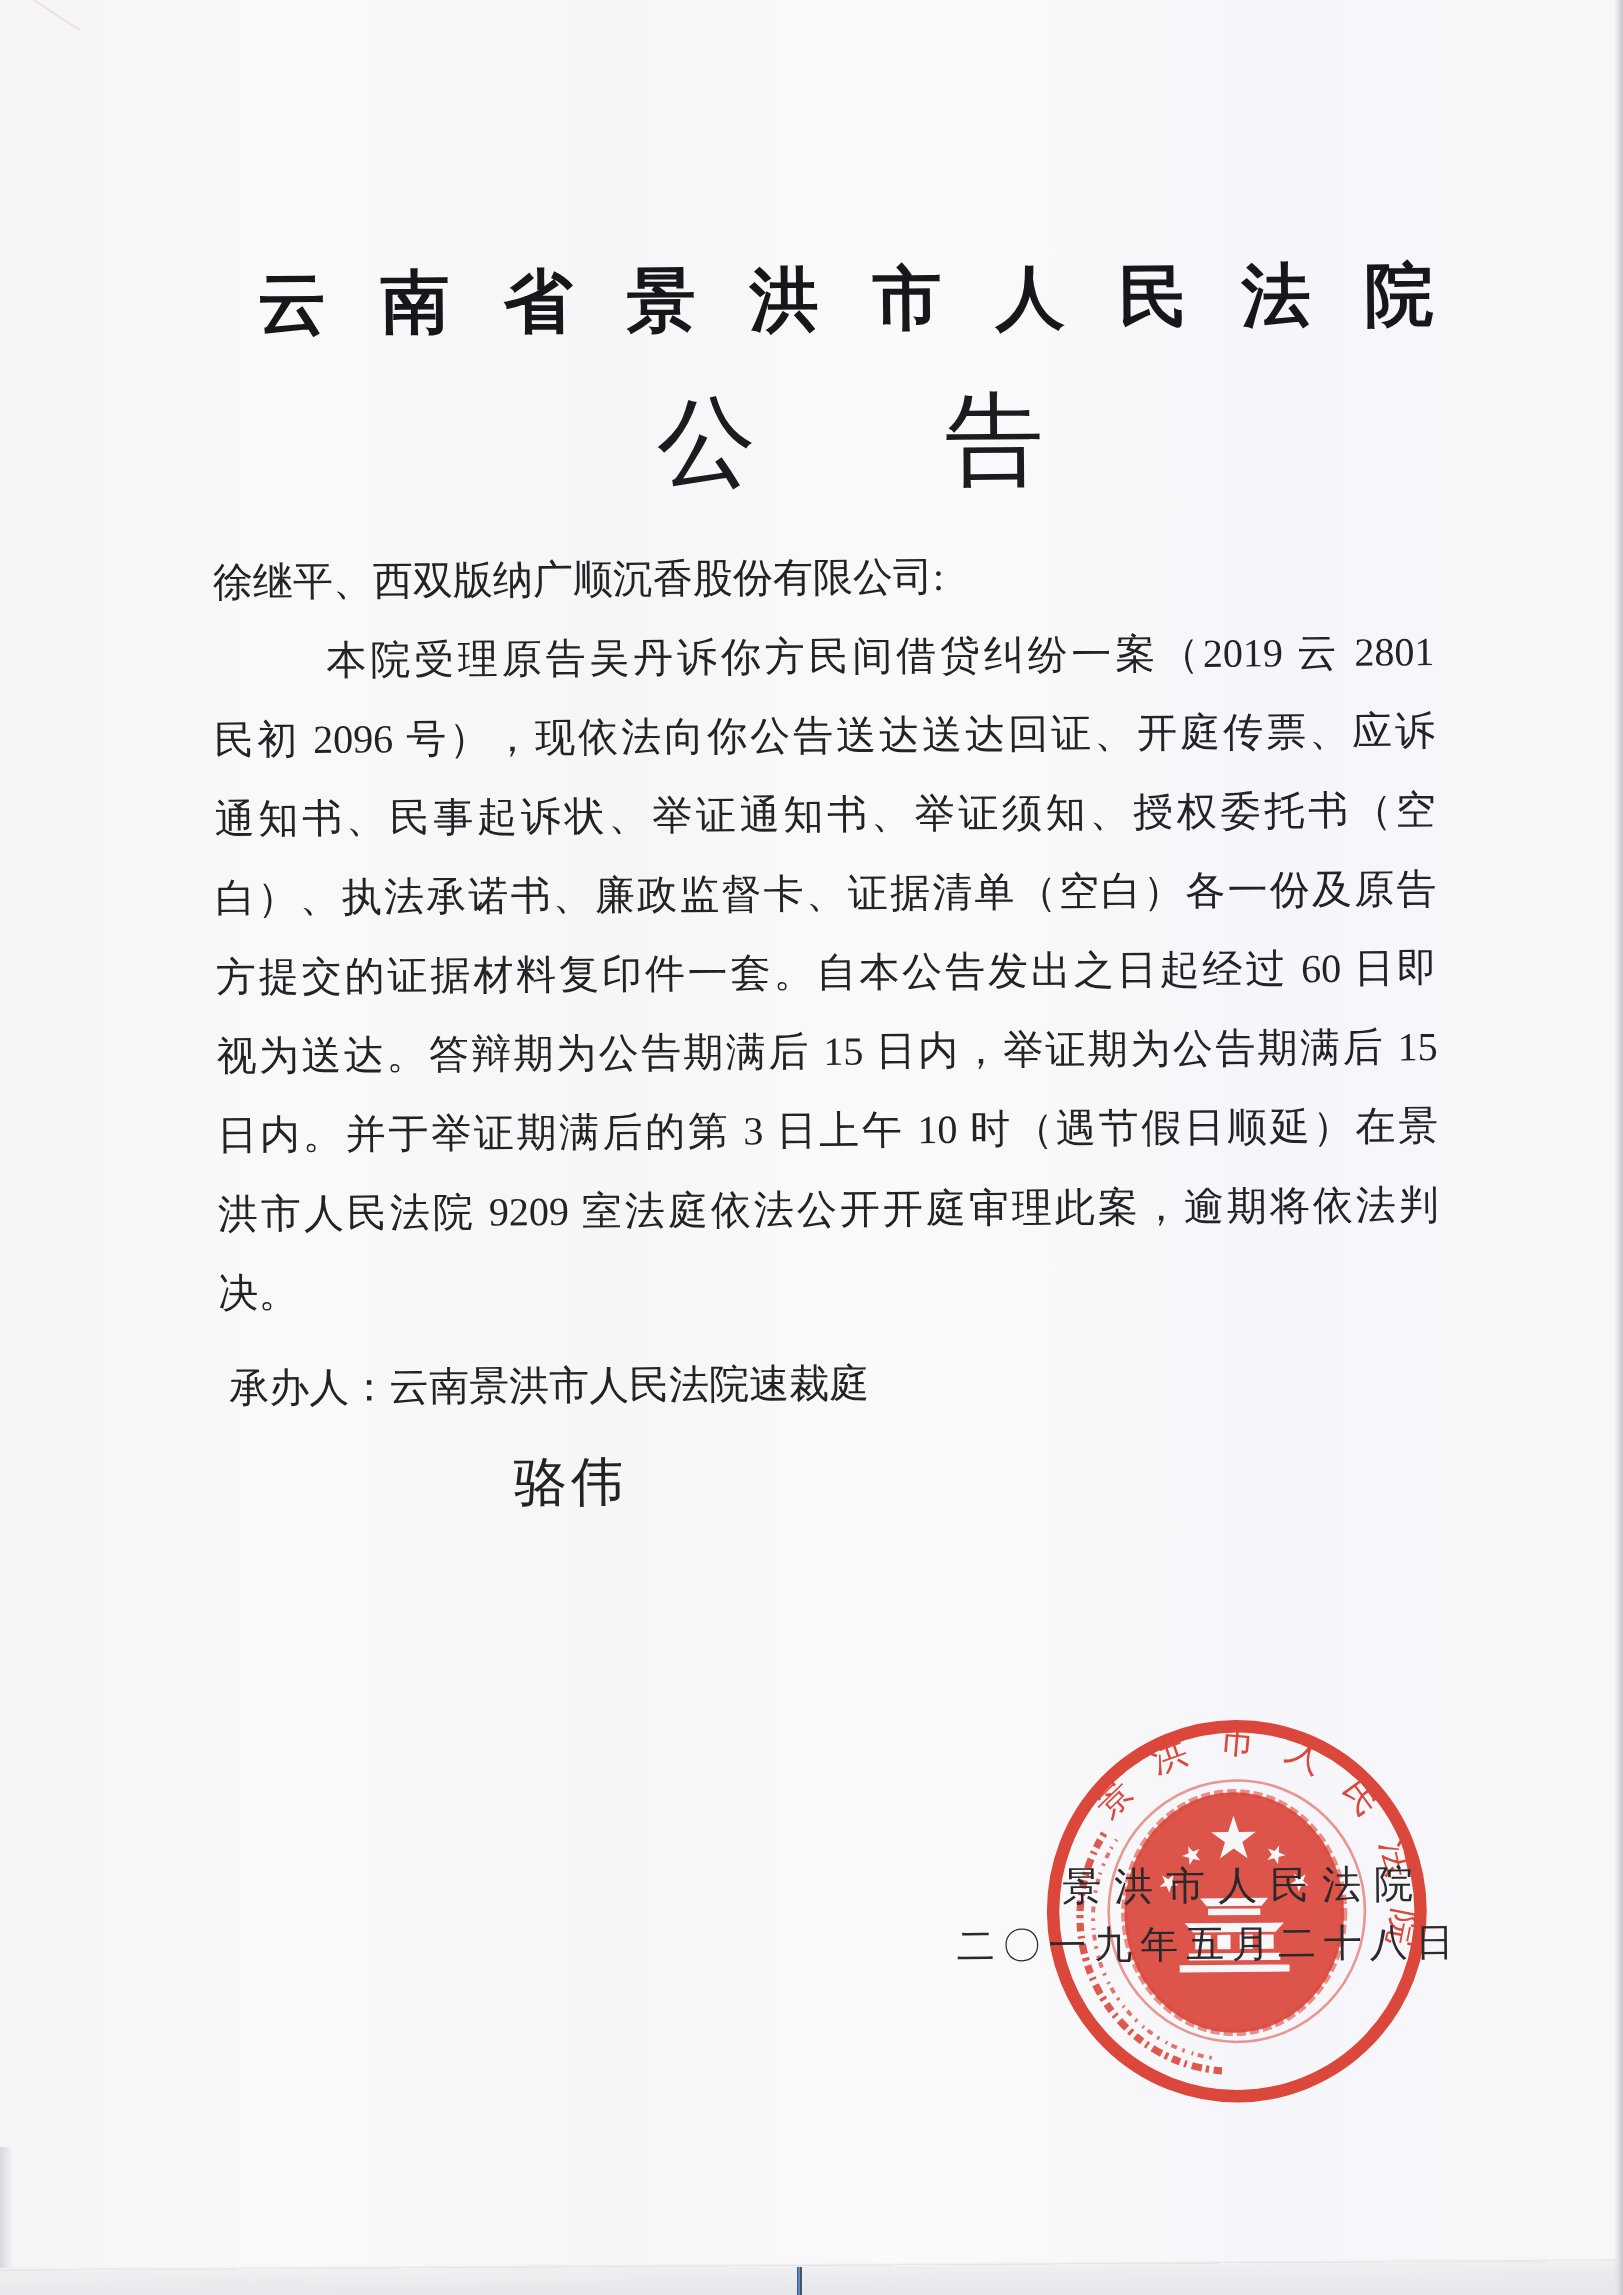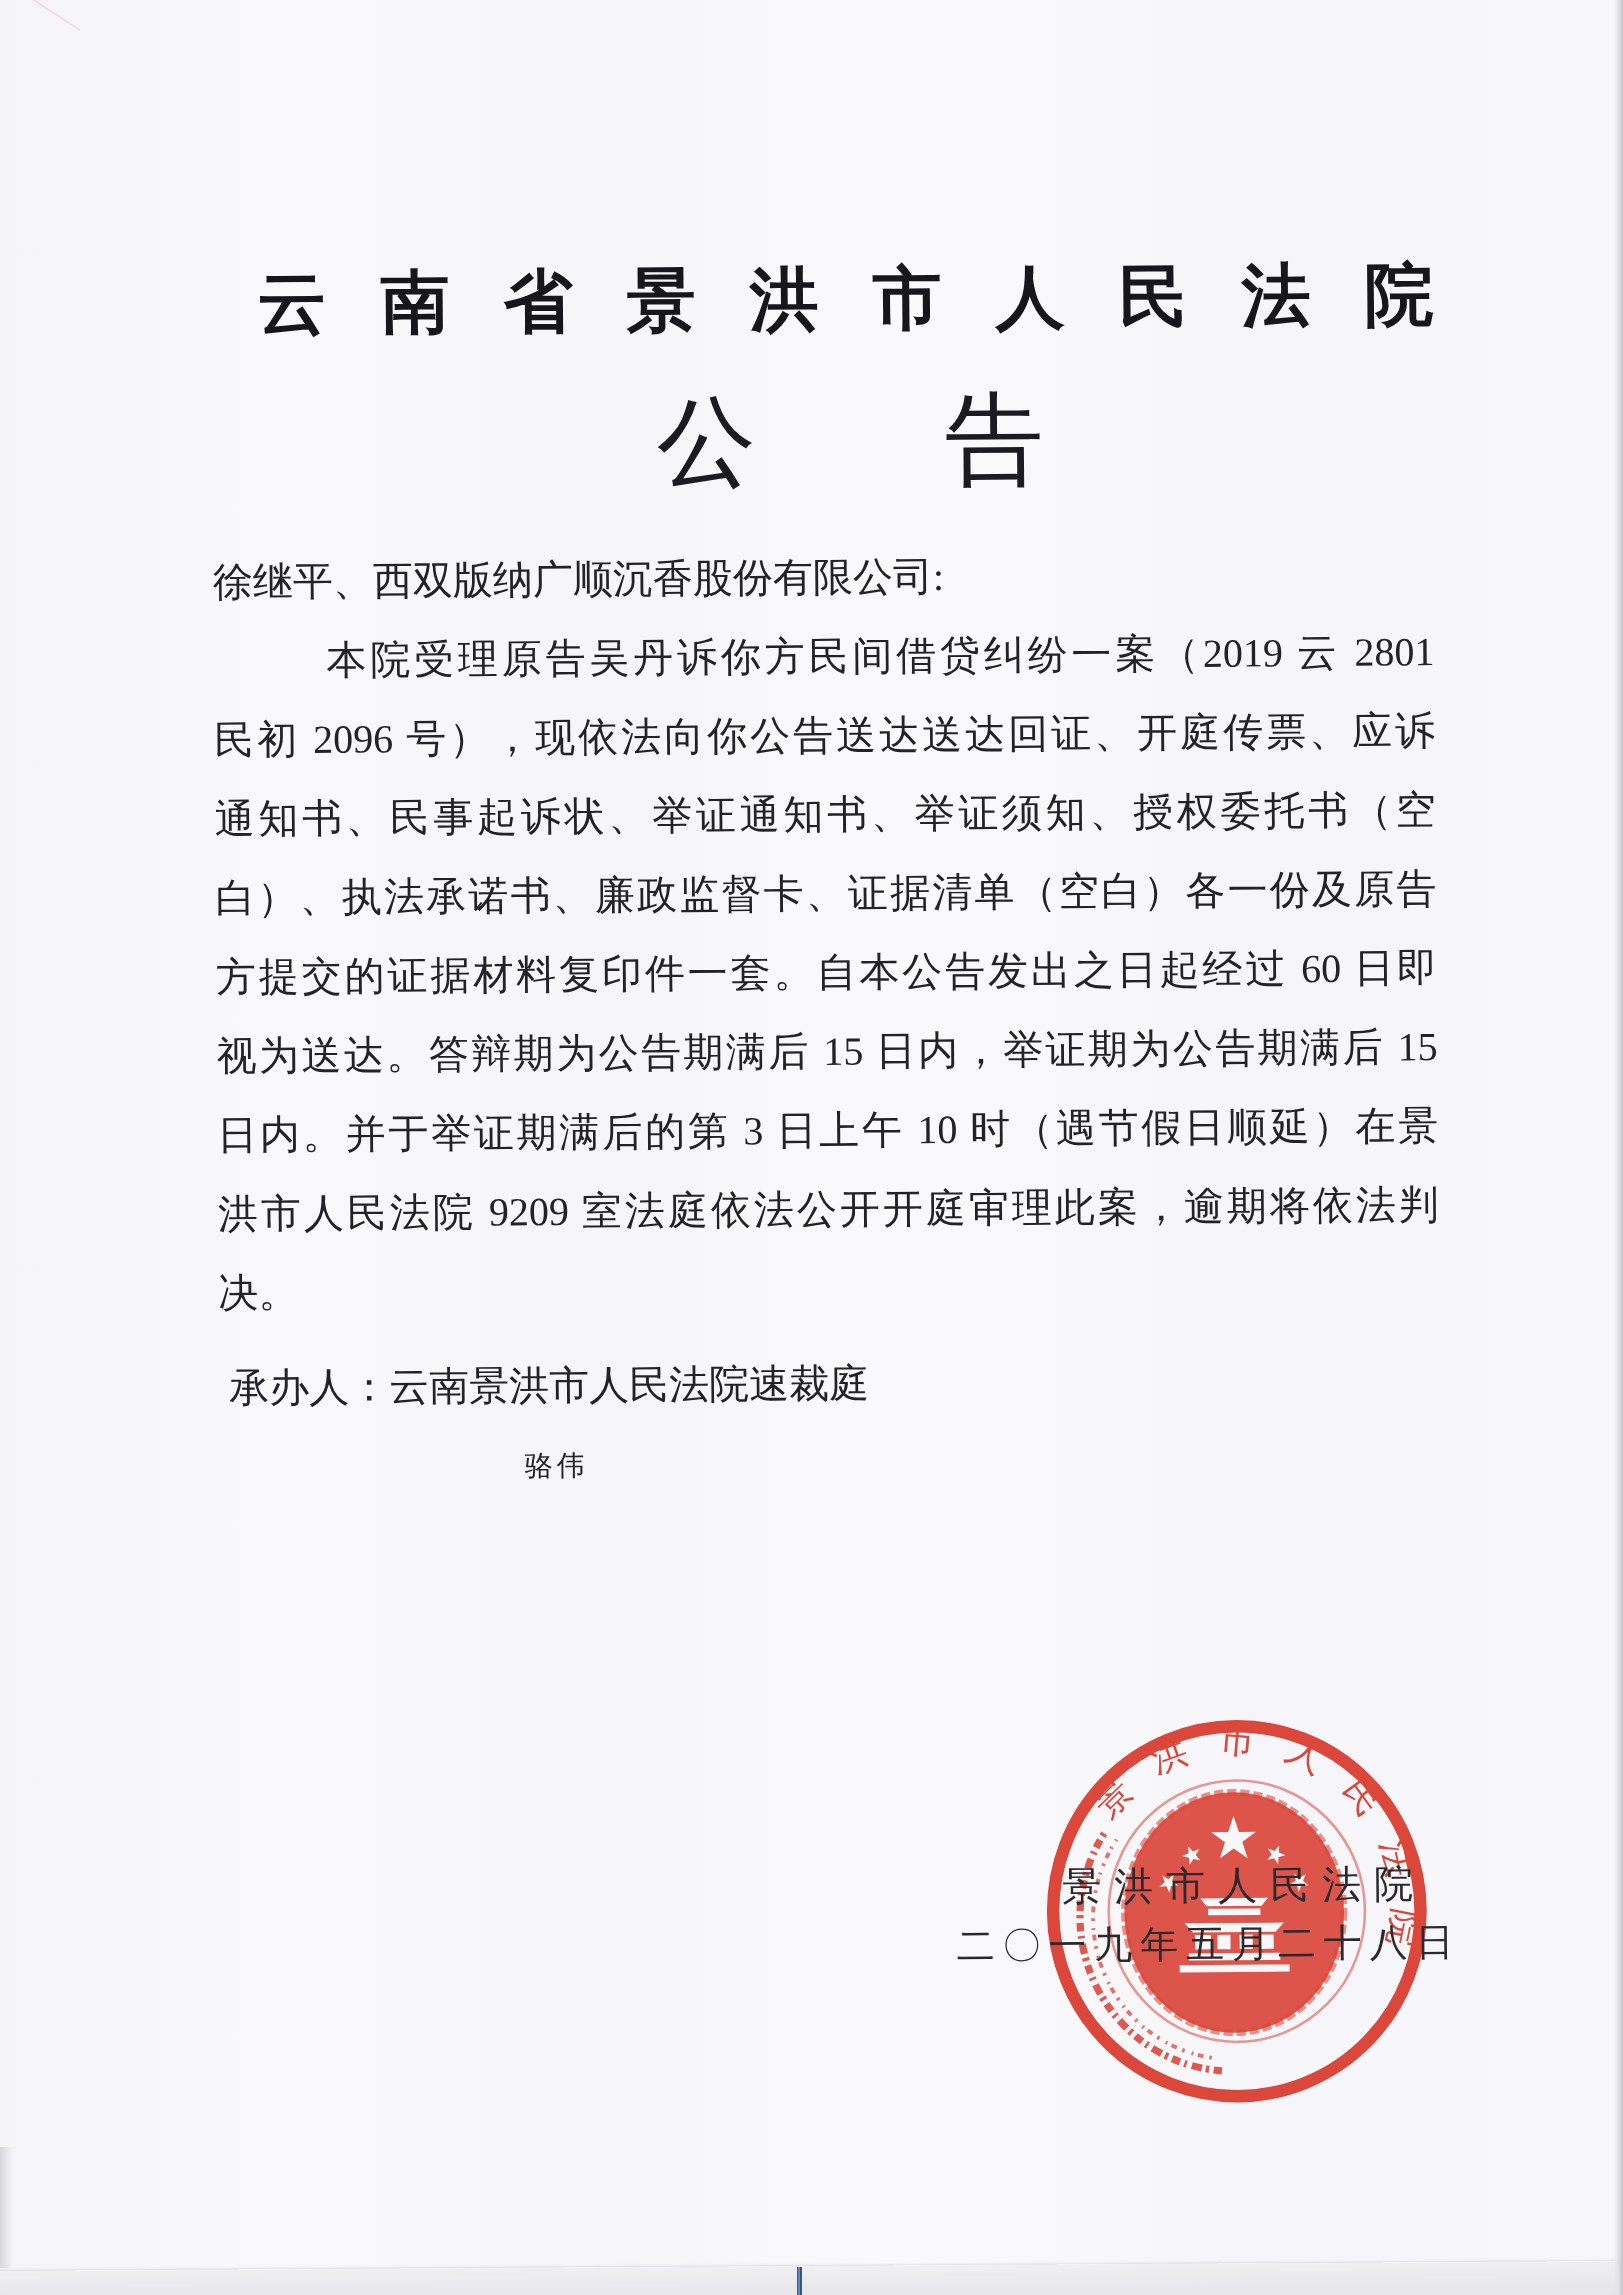--- a/index.html
+++ b/index.html
@@ -59,22 +59,22 @@
   }
   .body-line.indent { text-indent: 113px; }
   .undertaker-line {
     position: absolute;
     left: 226px; top: 1356px;
     font-size: 40px;
     white-space: nowrap;
   }
   .undertaker-name {
     position: absolute;
-    left: 521px; top: 1445px;
-    font-size: 28px;
+    left: 510px; top: 1445px;
+    font-size: 53px;
     letter-spacing: 3.9px;
     white-space: nowrap;
   }
   .seal {
     position: absolute;
     left: 1037px; top: 1721px;
     width: 385px; height: 387px;
     opacity: 0.93;
   }
   .seal-court-name {

